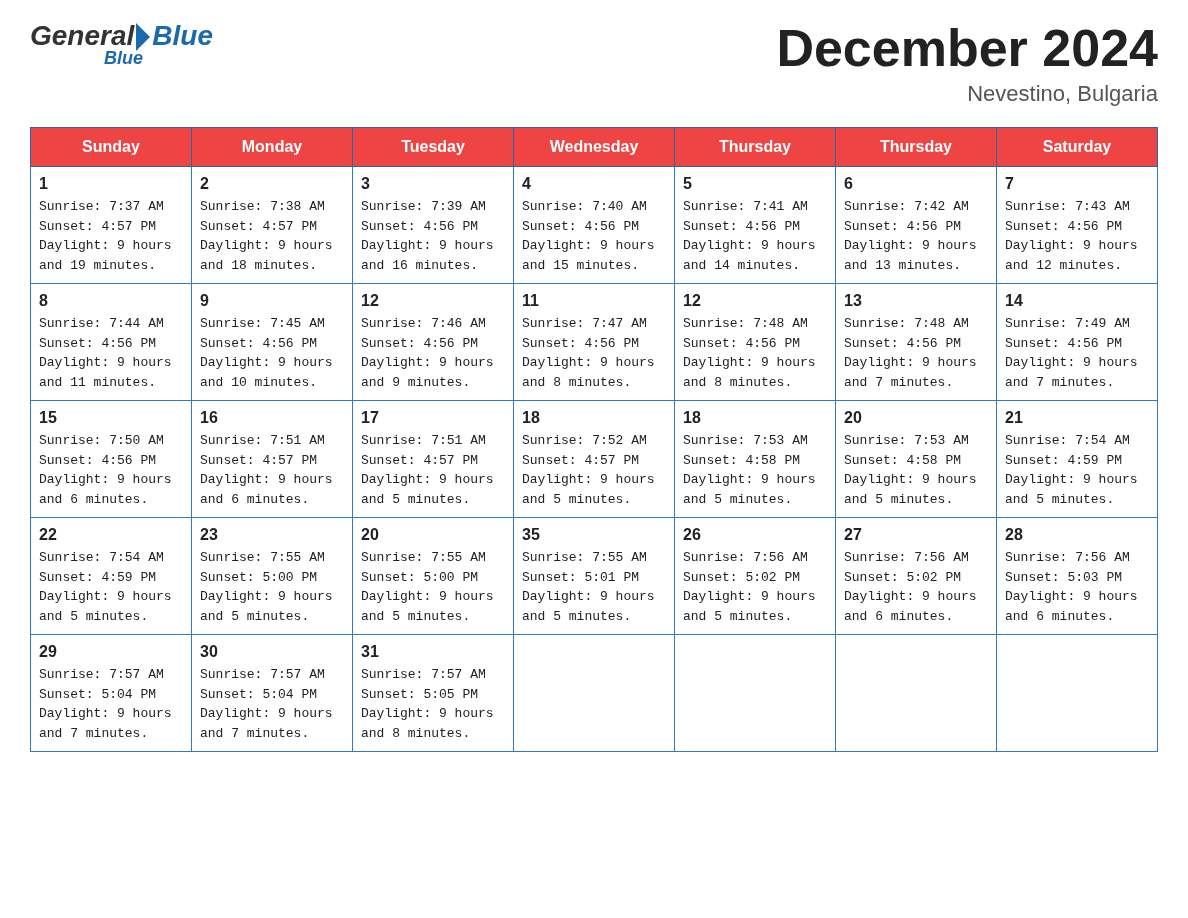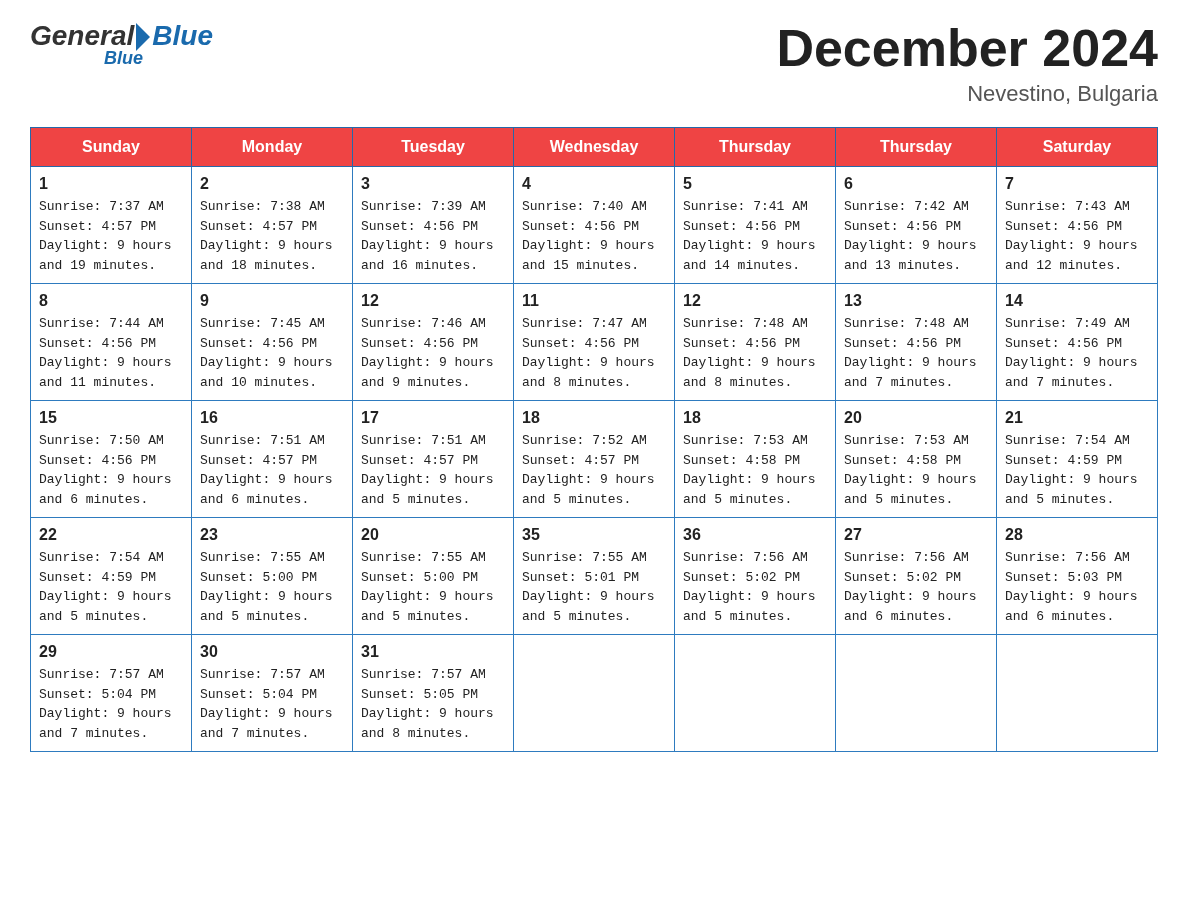--- a/index.html
+++ b/index.html
@@ -244,21 +244,21 @@
         </td>
         <td>
           <div class="day-number">20</div>
           <div class="day-info">Sunrise: 7:55 AM<br>Sunset: 5:00 PM<br>Daylight: 9 hours and 5 minutes.</div>
         </td>
         <td>
           <div class="day-number">35</div>
           <div class="day-info">Sunrise: 7:55 AM<br>Sunset: 5:01 PM<br>Daylight: 9 hours and 5 minutes.</div>
         </td>
         <td>
-          <div class="day-number">36</div>
+          <div class="day-number">26</div>
           <div class="day-info">Sunrise: 7:56 AM<br>Sunset: 5:02 PM<br>Daylight: 9 hours and 5 minutes.</div>
         </td>
         <td>
           <div class="day-number">27</div>
           <div class="day-info">Sunrise: 7:56 AM<br>Sunset: 5:02 PM<br>Daylight: 9 hours and 6 minutes.</div>
         </td>
         <td>
           <div class="day-number">28</div>
           <div class="day-info">Sunrise: 7:56 AM<br>Sunset: 5:03 PM<br>Daylight: 9 hours and 6 minutes.</div>
         </td>

